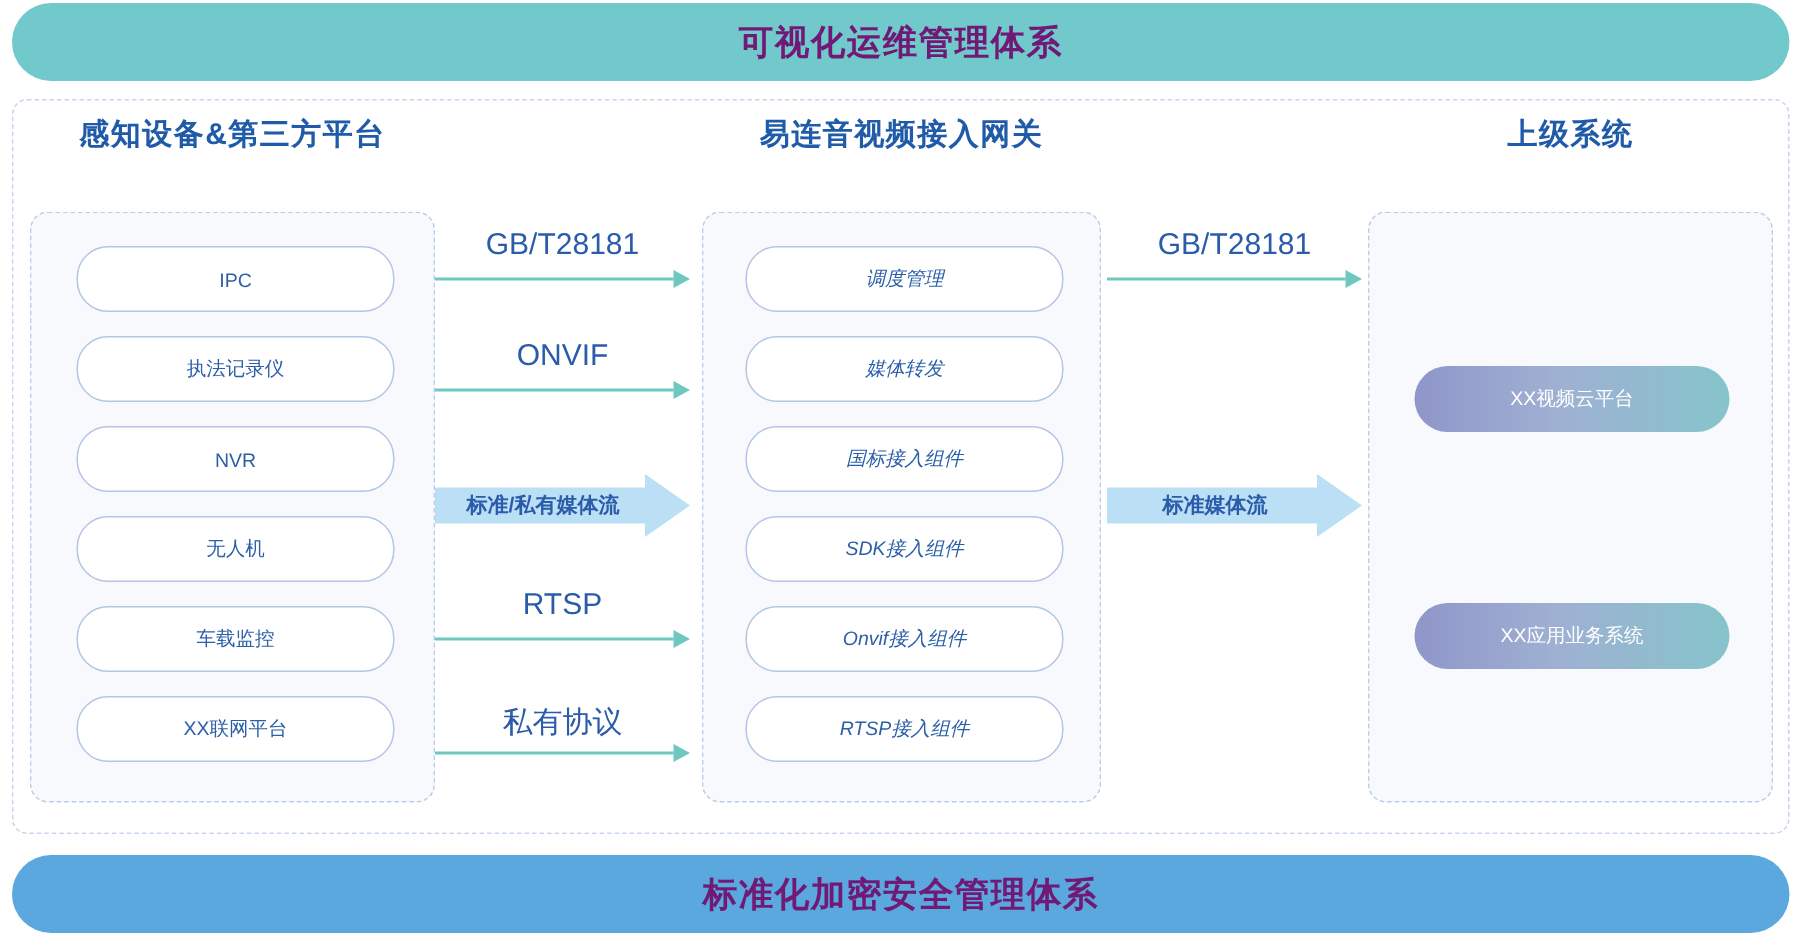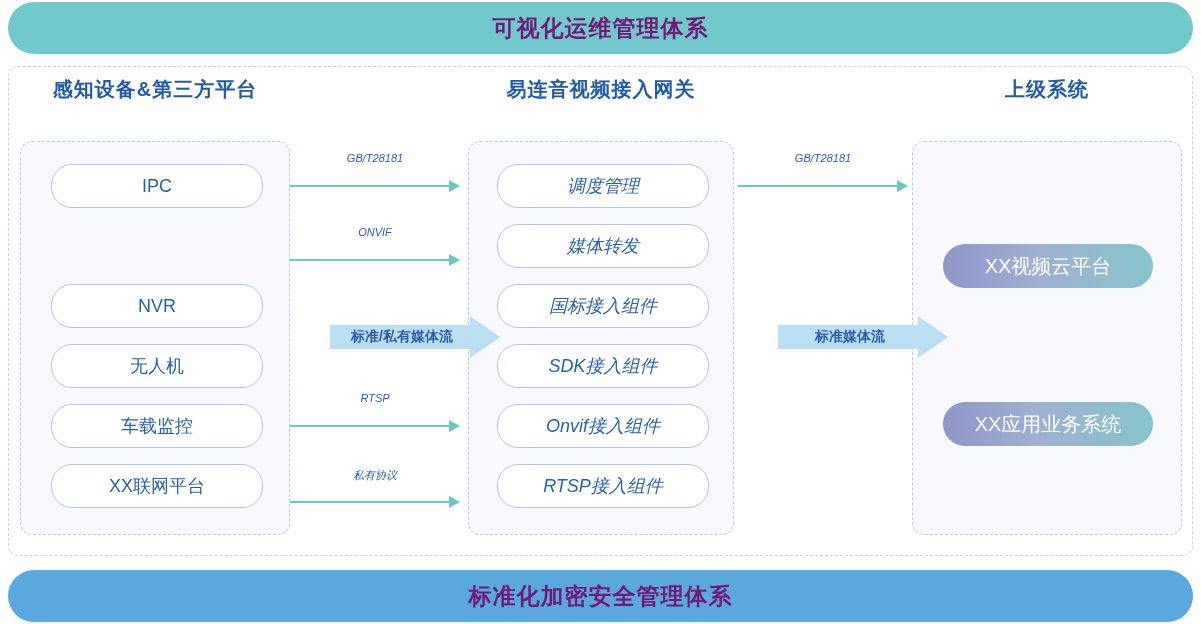--- a/index.html
+++ b/index.html
@@ -39,48 +39,48 @@
   #col-left .col-box{height:392px;}
   #col-mid{left:468px;width:266px;height:460px;}
   #col-mid .col-box{height:392px;}
   #col-right{left:912px;width:270px;height:460px;}
   #col-right .col-box{height:392px;}
 
   .pill{
     position:absolute;left:30px;width:210px;height:42px;
     background:#FFFFFF;border:1px solid #B3C6E6;border-radius:21px;
     display:flex;align-items:center;justify-content:center;
-    font-size:18px;color:#2C5FA8;
+    font-size:13px;color:#2C5FA8;
   }
   #col-mid .pill{left:28px;width:210px;font-style:italic;}
 
   .grad-pill{
     position:absolute;left:30px;width:210px;height:44px;border-radius:22px;
     background:linear-gradient(90deg,#8F96C9 0%,#9FB0D2 45%,#86C4CB 100%);
     display:flex;align-items:center;justify-content:center;
-    font-size:20px;color:#FFFFFF;
+    font-size:13px;color:#FFFFFF;
   }
 
   
   .arrow{position:absolute;height:12px;}
   .arrow .line{
     position:absolute;left:0;top:5px;height:2px;background:#6FC8C0;
   }
   .arrow .head{
     position:absolute;top:0;width:0;height:0;
     border-top:6px solid transparent;border-bottom:6px solid transparent;
     border-left:11px solid #6FC8C0;
   }
   .arrow-label{
-    position:absolute;font-size:11px;color:#2A5CAA;
-    text-align:center;white-space:nowrap;font-style:italic;
+    position:absolute;font-size:20px;color:#2A5CAA;
+    text-align:center;white-space:nowrap;
   }
 
   
-  .band{position:absolute;height:42px;margin-left:40px;}
+  .band{position:absolute;height:42px;}
   .band .body{
     position:absolute;left:0;top:9px;height:24px;background:#BBDFF5;
   }
   .band .tip{
     position:absolute;top:0;width:0;height:0;
     border-top:21px solid transparent;border-bottom:21px solid transparent;
     border-left:30px solid #BBDFF5;
   }
   .band .band-text{
     position:absolute;top:0;height:42px;left:0;
@@ -94,20 +94,21 @@
 <div class="banner" id="banner-top">
   <span>可视化运维管理体系</span>
 </div>
 
 <div id="outer-frame"></div>
 
 <div class="column" id="col-left">
   <div class="col-title">感知设备&amp;第三方平台</div>
   <div class="col-box">
     <div class="pill" style="top:22px">IPC</div>
+    <div class="pill" style="top:82px">执法记录仪</div>
     <div class="pill" style="top:142px">NVR</div>
     <div class="pill" style="top:202px">无人机</div>
     <div class="pill" style="top:262px">车载监控</div>
     <div class="pill" style="top:322px">XX联网平台</div>
   </div>
 </div>
 
 <div class="column" id="col-mid">
   <div class="col-title">易连音视频接入网关</div>
   <div class="col-box">

